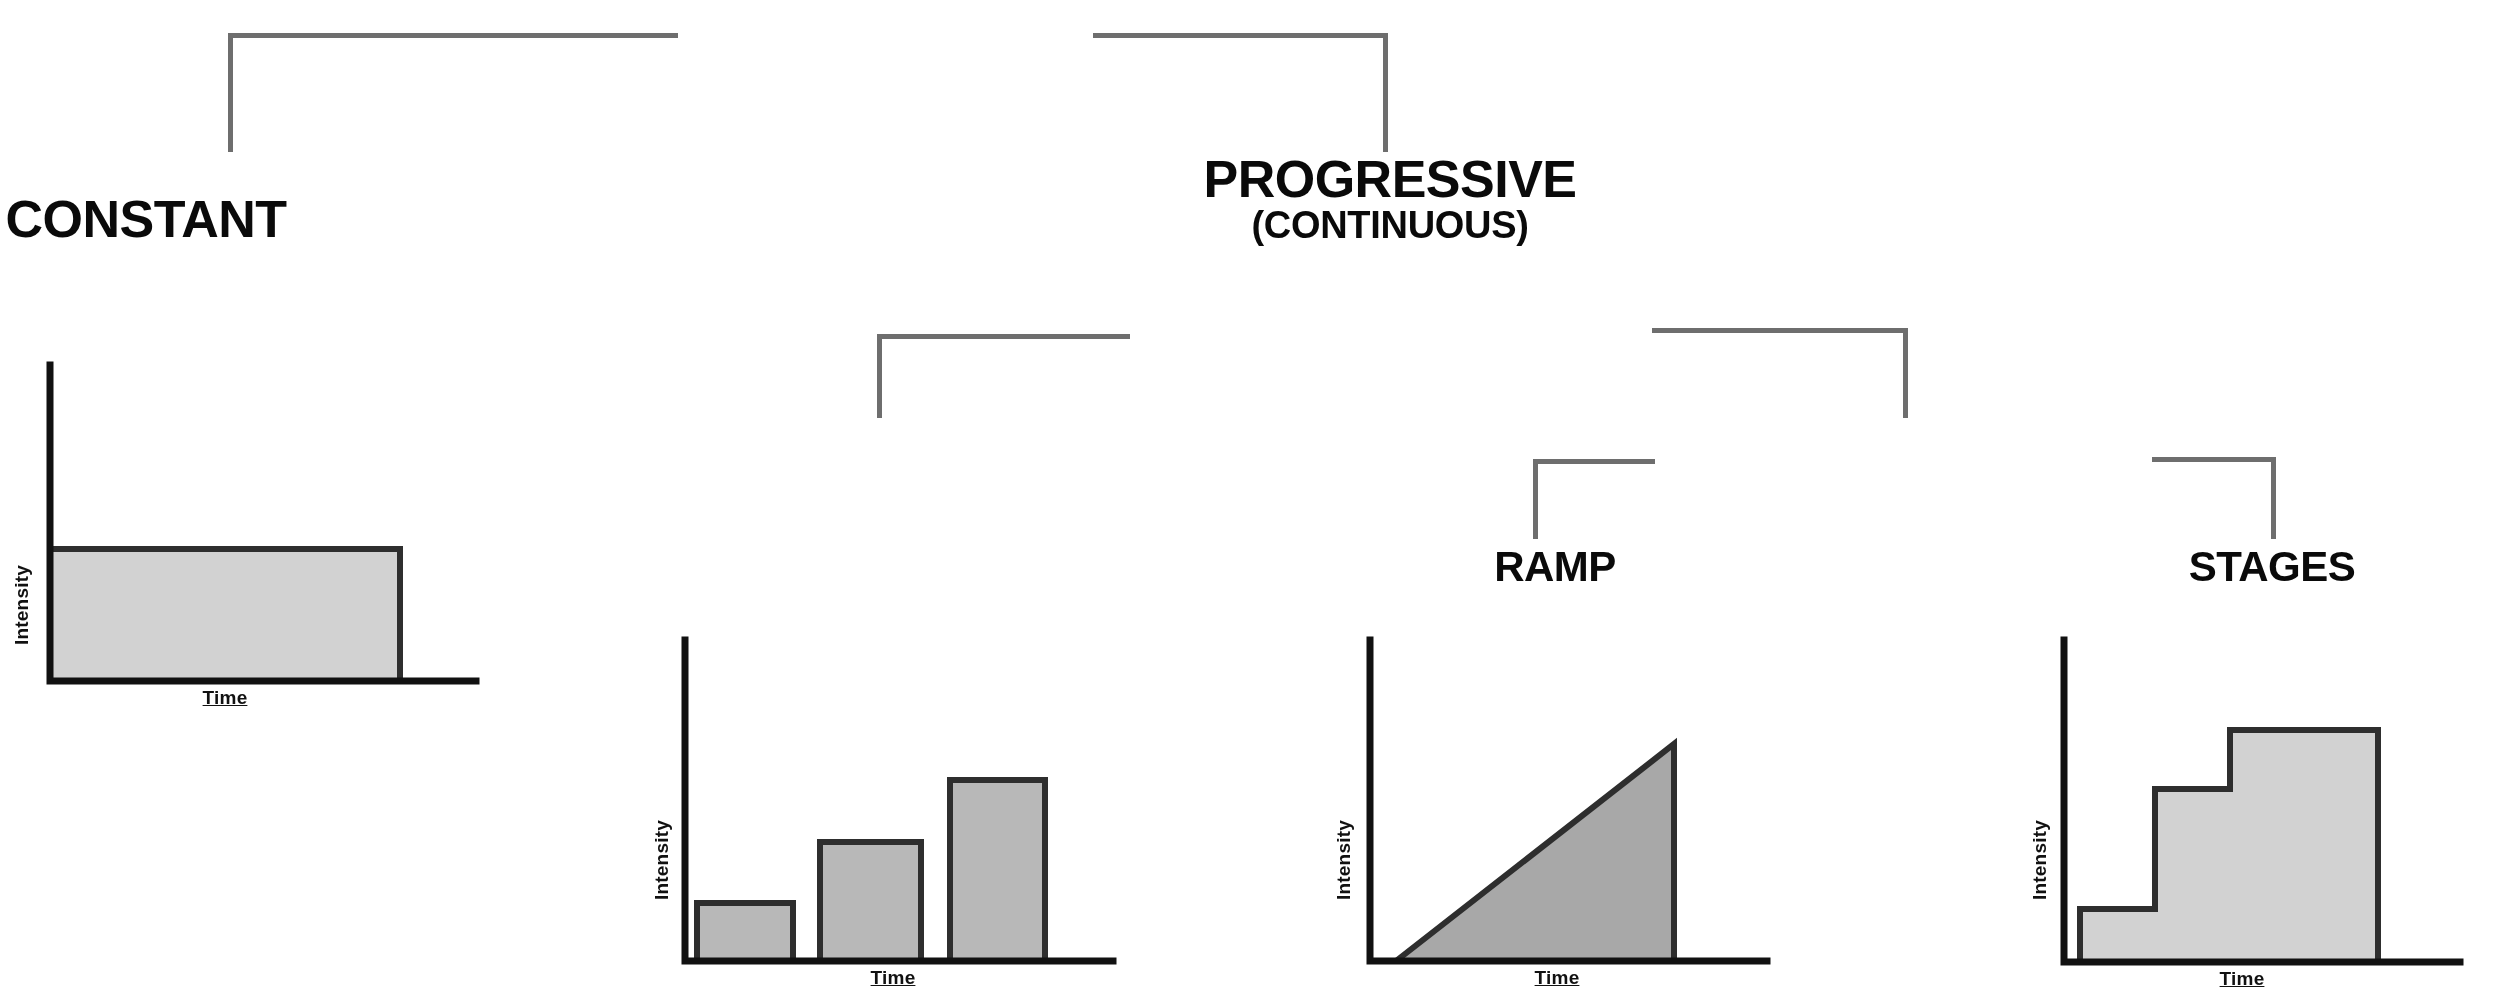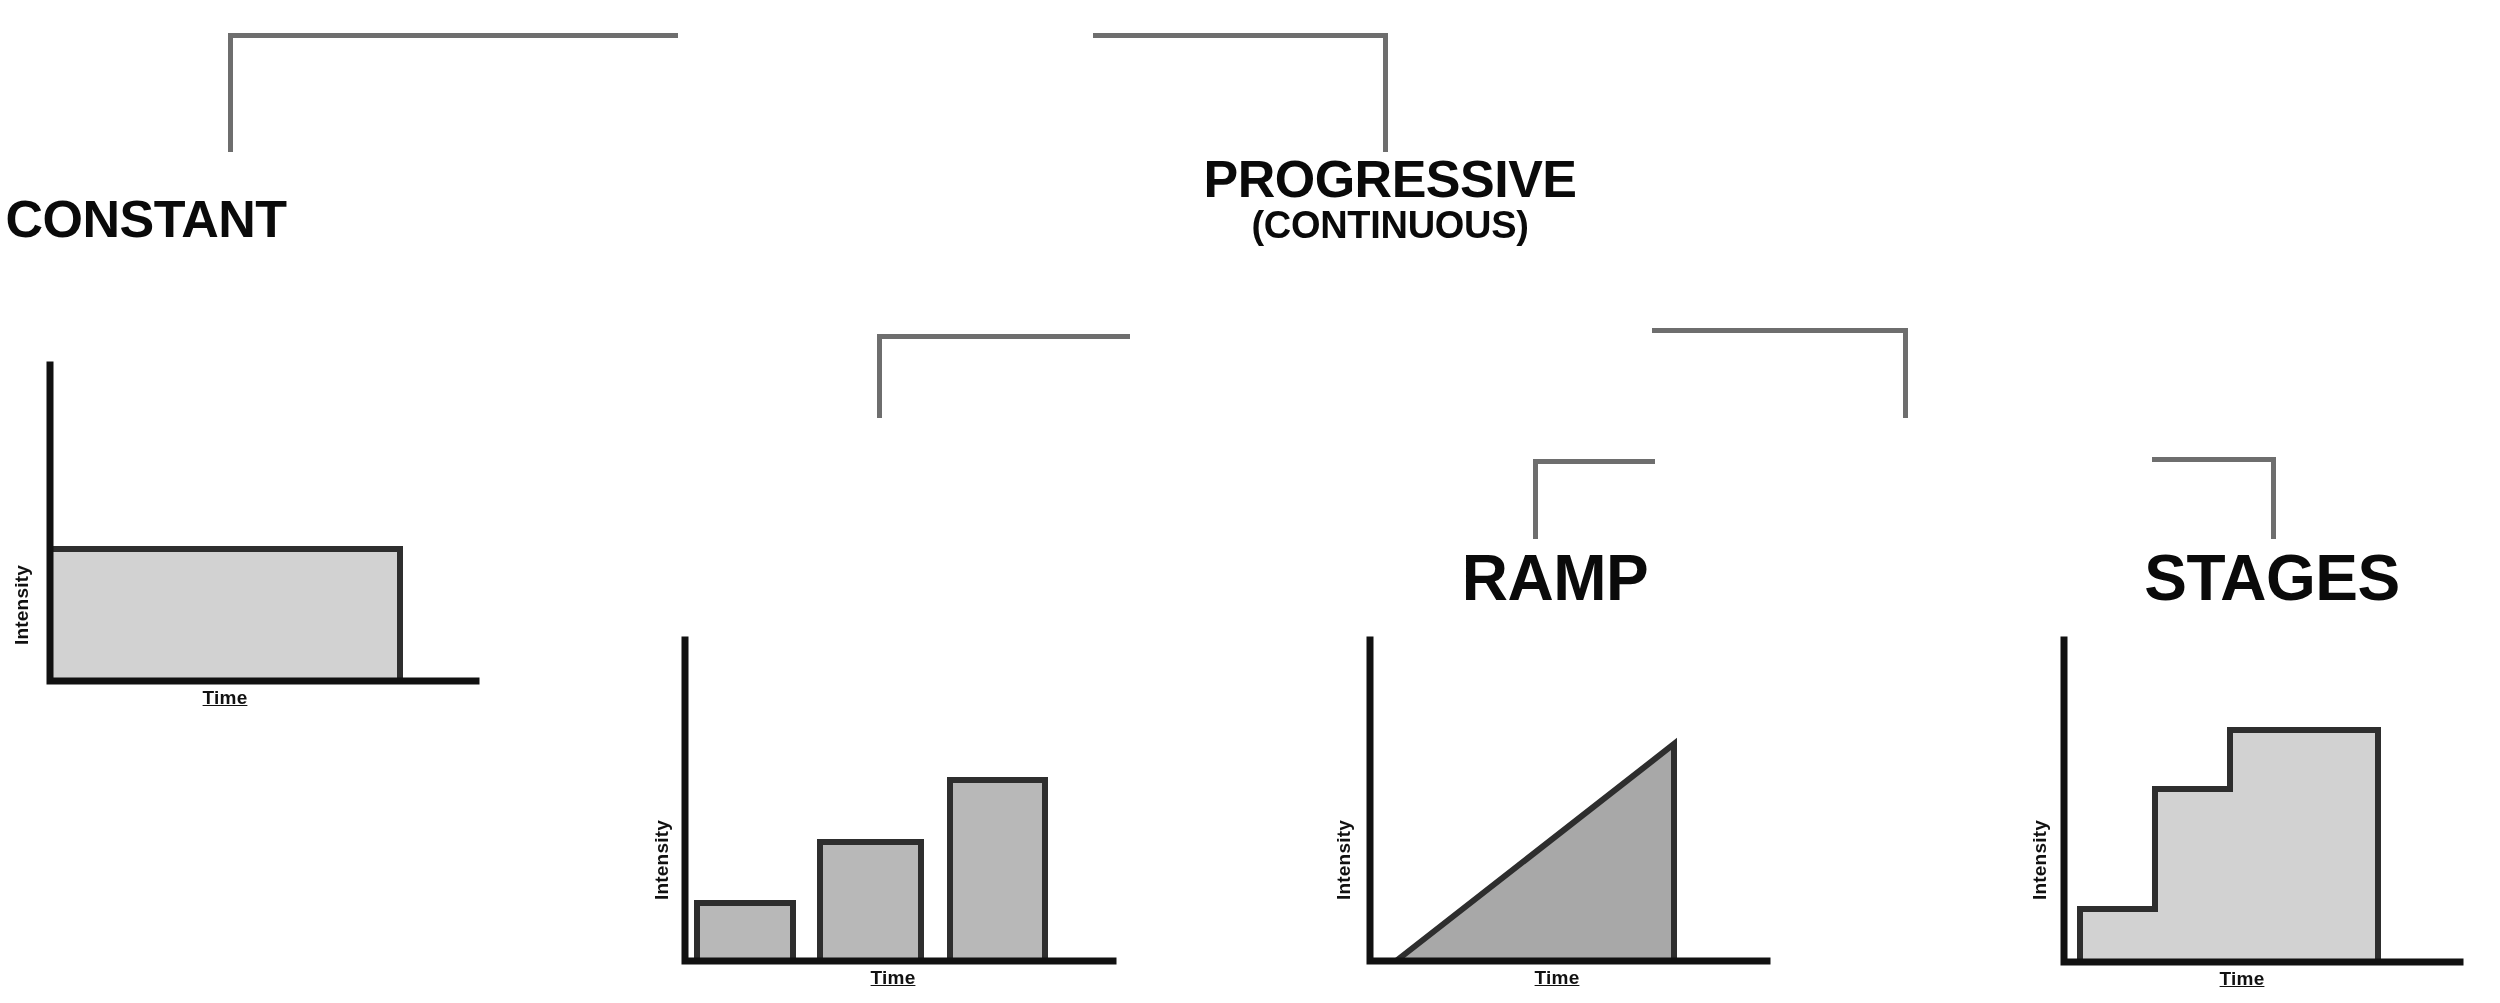--- a/index.html
+++ b/index.html
@@ -27,21 +27,21 @@
     font-weight: 700;
     letter-spacing: -0.5px;
     white-space: nowrap;
     text-align: center;
     transform: translateX(-50%);
     line-height: 1.04;
   }
   .lvl-root   { font-size: 52px; }
   .lvl-2      { font-size: 52px; }
   .lvl-3      { font-size: 50px; }
-  .lvl-4      { font-size: 64px; }
+  .lvl-4      { font-size: 42px; }
   .sub-line   { font-size: 38px; display: block; letter-spacing: -0.3px; }
 
   
   .conn-h, .conn-v {
     position: absolute;
     background: #6e6e6e;
   }
   .conn-h { height: 5px; }
   .conn-v { width: 5px; }
 

